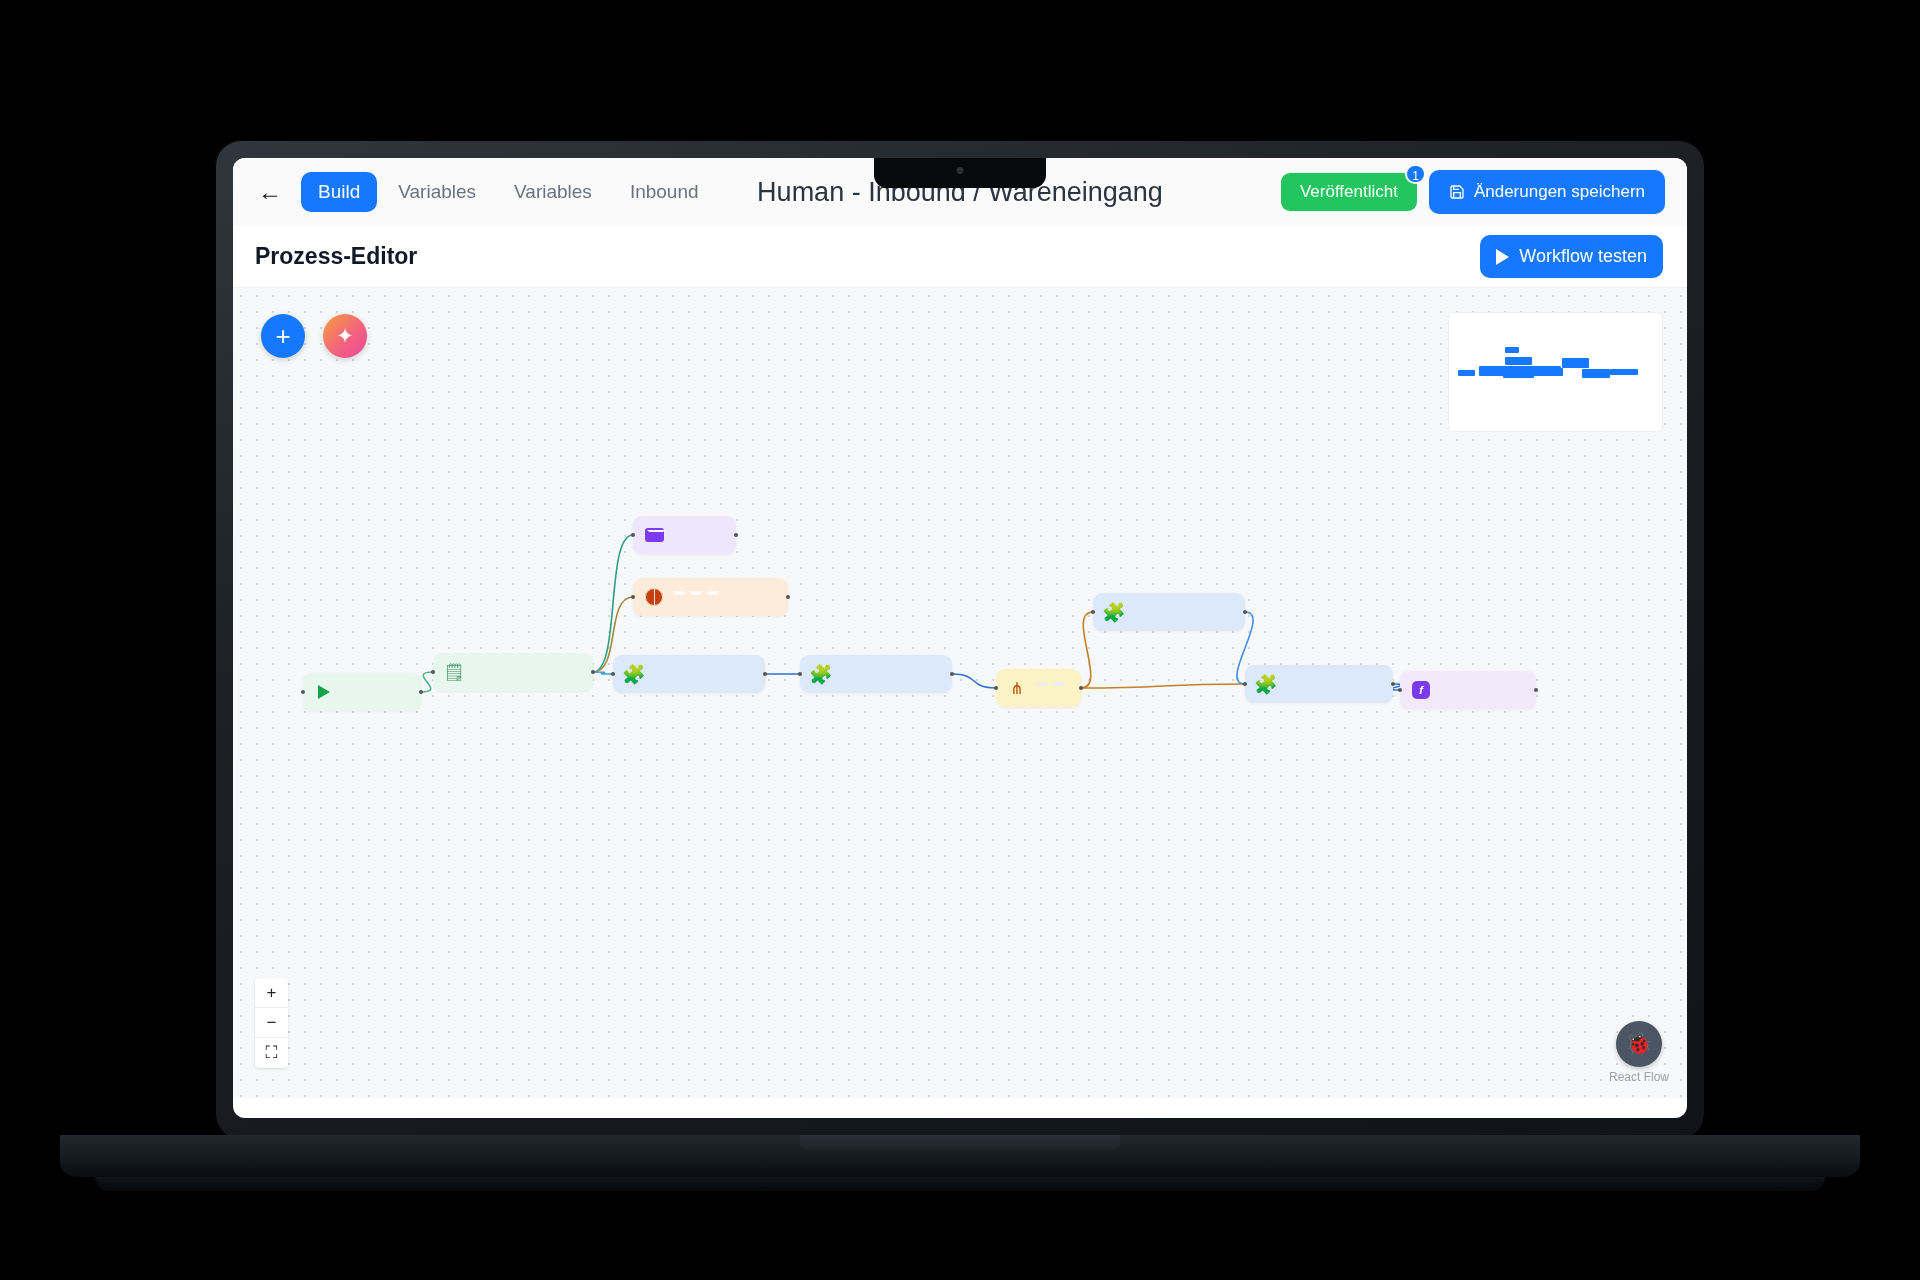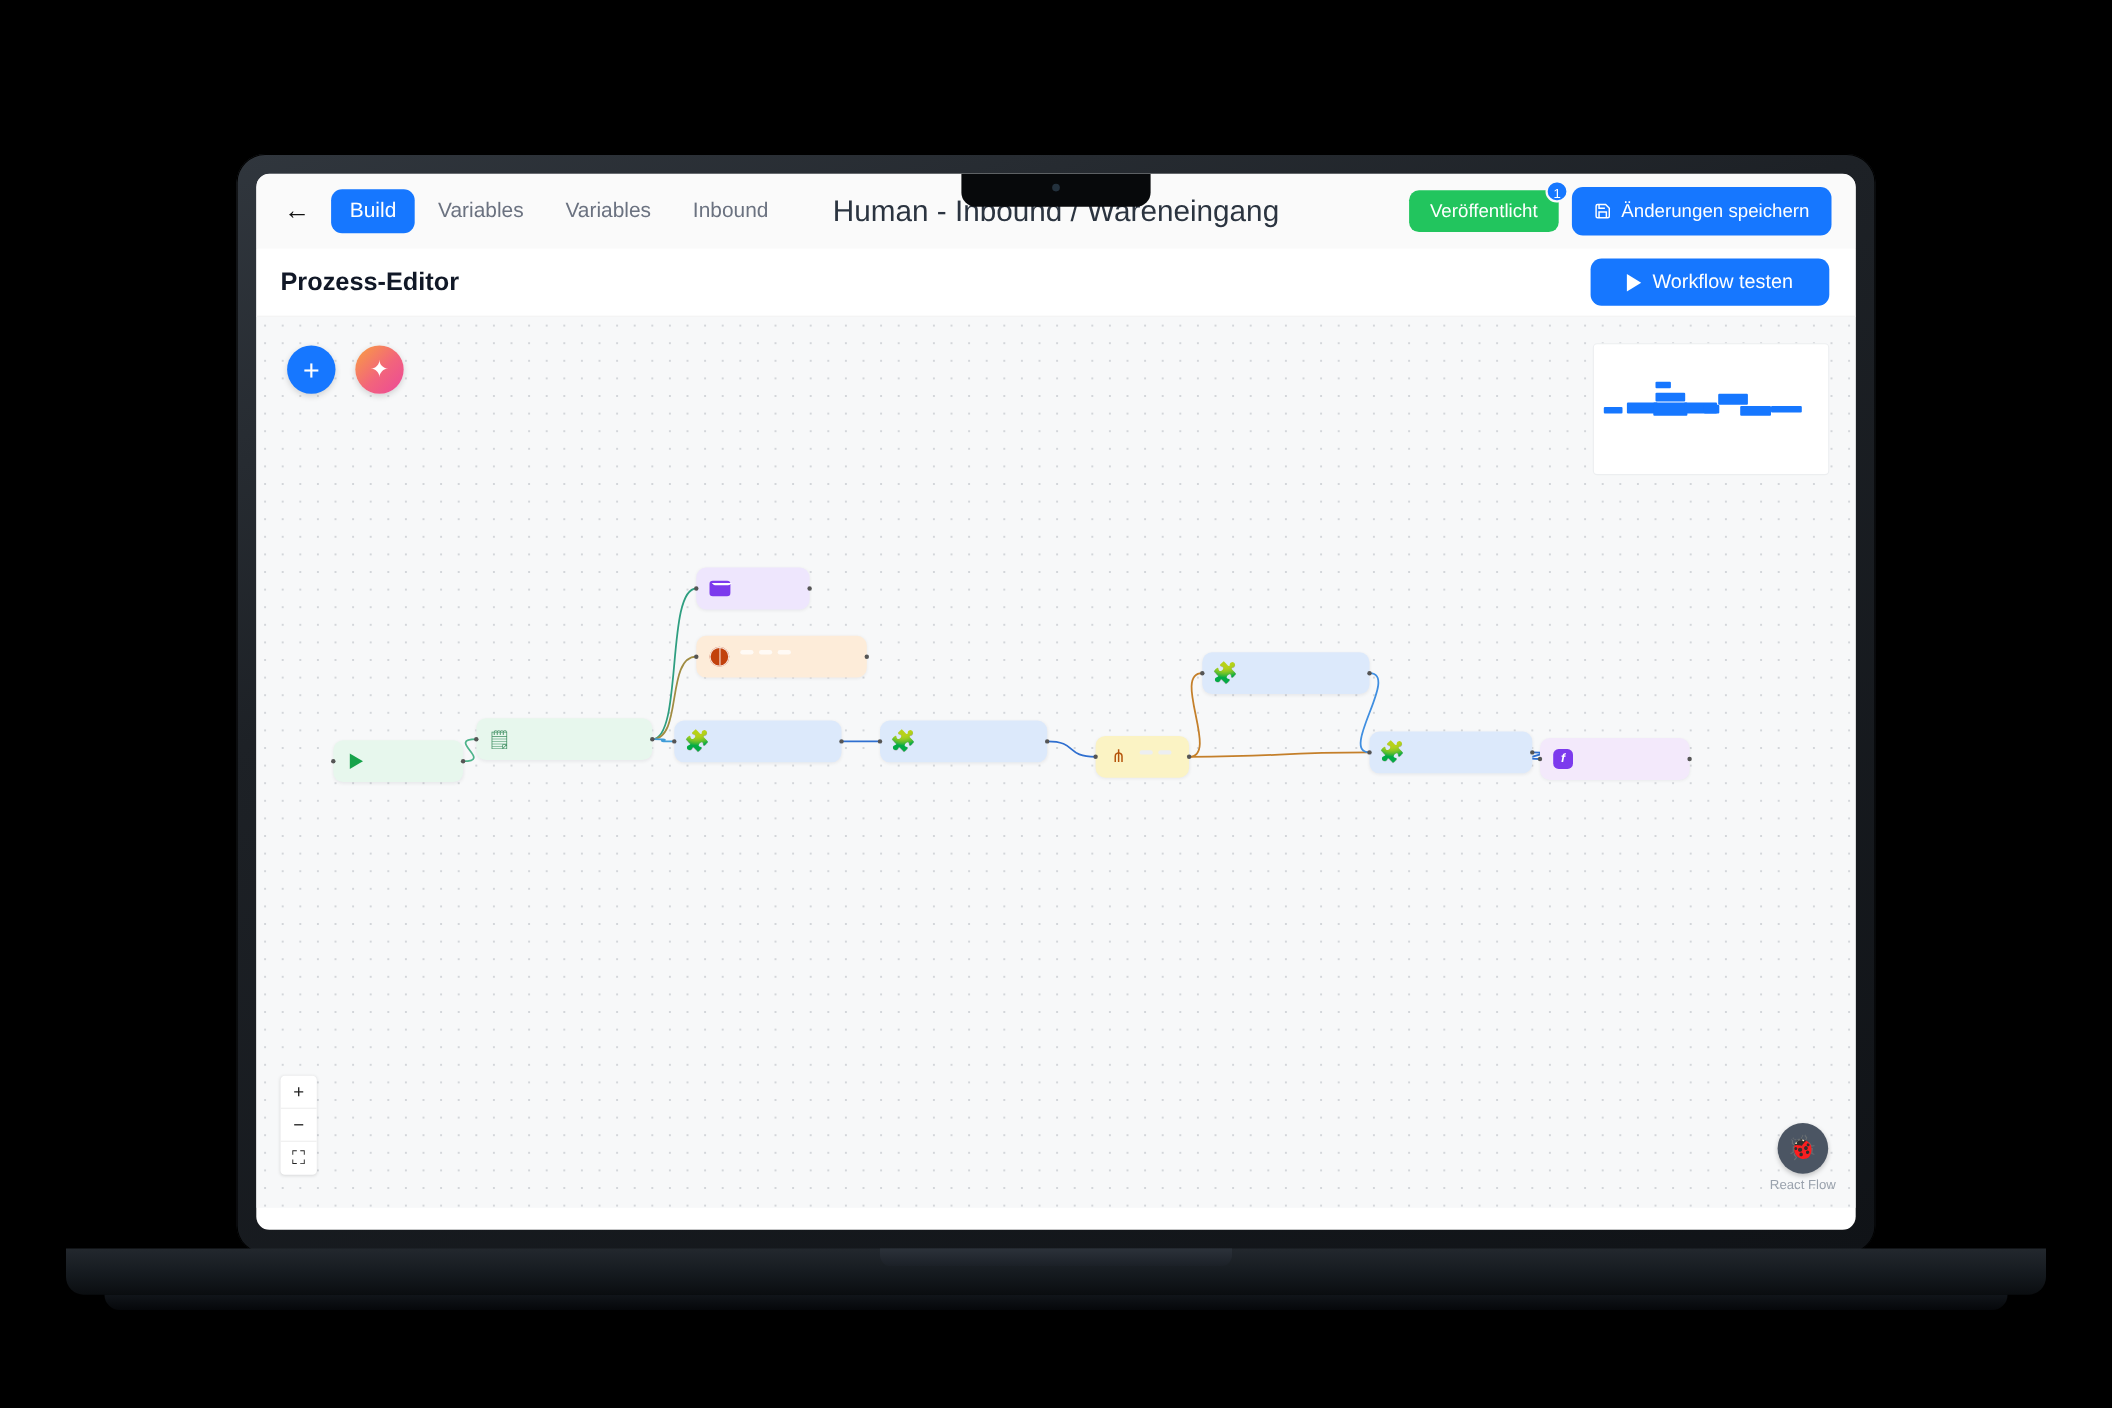--- a/index.html
+++ b/index.html
@@ -127,21 +127,21 @@
     height: 62px; background: #fff;
     display: flex; align-items: center;
     padding: 0 24px 0 22px;
     border-bottom: 1px solid #f0f0f0;
   }
   .page-title { font-size: 23px; font-weight: 700; color: #111827; }
   .btn-test {
     margin-left: auto;
     display: flex; align-items: center; gap: 10px;
     background: #1677ff; color: #fff;
-    font-size: 18px; padding: 11px 33px; border-radius: 10px;
+    font-size: 18px; padding: 11px 16px; border-radius: 10px;
     cursor: pointer; white-space: nowrap;
   }
   .play-tri {
     width: 0; height: 0;
     border-left: 13px solid #fff;
     border-top: 8px solid transparent;
     border-bottom: 8px solid transparent;
   }
 
   

